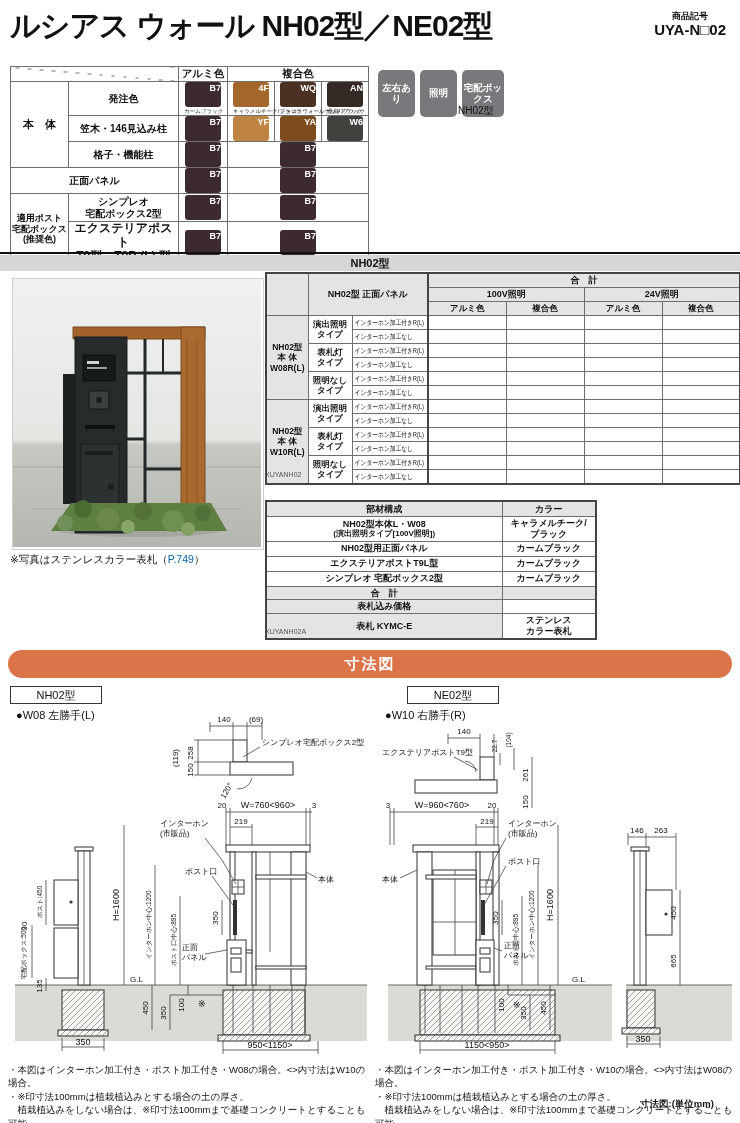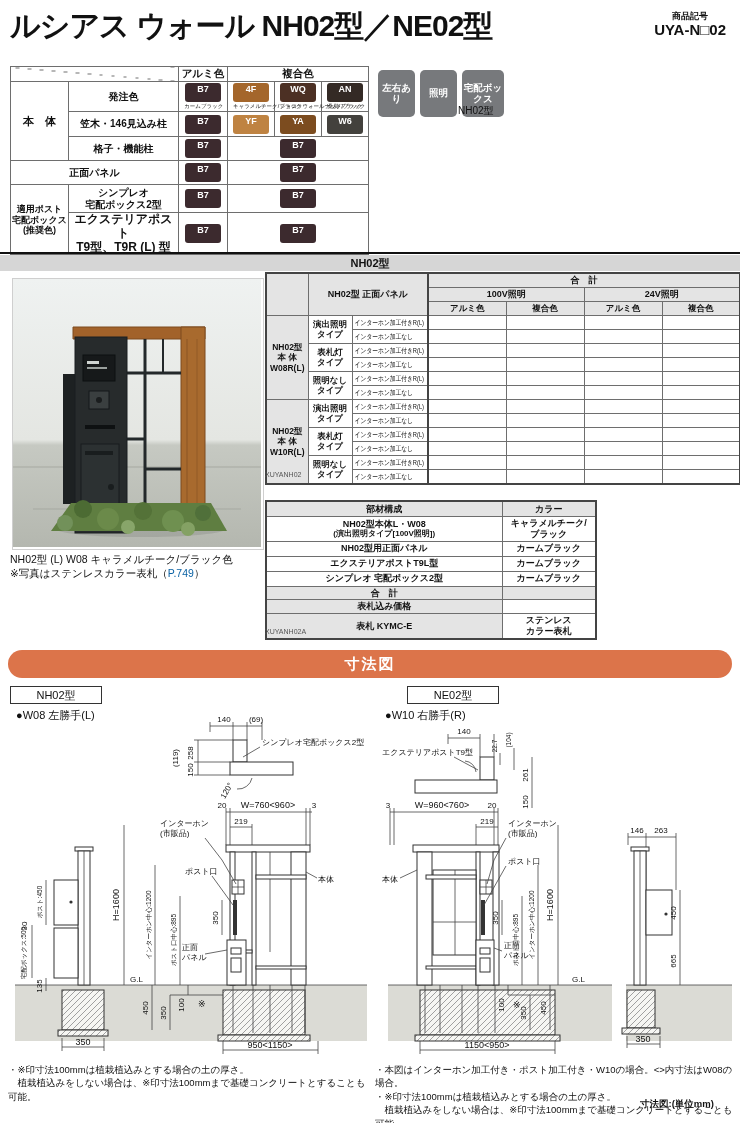--- a/index.html
+++ b/index.html
@@ -14,22 +14,22 @@
   table{border-collapse:collapse;}
   .ct{position:absolute;left:10px;top:66px;width:358px;table-layout:fixed;font-size:10px;}
   .ct td{border:1px solid #6e6e6e;text-align:center;vertical-align:middle;padding:0;}
   .ct .diag{background:linear-gradient(to top right,transparent 49.5%,#6e6e6e 49.5%,#6e6e6e 50.6%,transparent 50.6%);}
   .ct .hc{font-weight:bold;font-size:10.5px;}
   .h15{height:15px}.h30{height:30px}.h25{height:25px}.h24{height:24px}.h28{height:28px}
   .glab{font-weight:bold;font-size:11px;}
   .glab.small div{font-size:9px;font-weight:bold;line-height:1.15;}
   .rlab{font-weight:bold;font-size:10px;line-height:1.15;}
   .rlab.sm2 div{font-size:12px;}
-  .chip{display:inline-block;width:36px;height:19px;border-radius:3px;color:#fff;
-        font-size:9px;font-weight:bold;line-height:13px;text-align:center;}
+  .chip{display:inline-block;width:36px;height:25px;border-radius:3px;color:#fff;
+        font-size:9px;font-weight:bold;line-height:13px;text-align:right;}
   .cname{font-size:7px;white-space:nowrap;transform:scale(0.78);transform-origin:center;line-height:1;margin-top:1px;}
   
   .tag{position:absolute;top:70px;width:37px;height:47px;background:#77797C;color:#fff;border-radius:5px;
        display:flex;align-items:center;justify-content:center;text-align:center;
        font-size:9.5px;font-weight:bold;line-height:1.15;}
   .tagnote{position:absolute;left:458px;top:104px;font-size:10px;}
   
   .divider{position:absolute;left:0;top:252px;width:740px;height:2px;background:#111;}
   .secbar{position:absolute;left:0;top:255px;width:740px;height:16px;background:#D6D6D6;
           text-align:center;font-size:11px;font-weight:bold;line-height:16px;}
@@ -196,21 +196,20 @@
         <circle cx="95" cy="240" r="11" fill="#6b8a4a"></circle>
       <circle cx="130" cy="232" r="9" fill="#547238"></circle>
         <circle cx="160" cy="242" r="11" fill="#6f9050"></circle>
       <circle cx="190" cy="234" r="8" fill="#50703a"></circle>
         <circle cx="52" cy="244" r="8" fill="#72915a"></circle>
       <circle cx="115" cy="248" r="7" fill="#88a56a"></circle>
         <circle cx="175" cy="250" r="7" fill="#84a164"></circle>
     </svg>
   </div>
   <div class="photocap">
-    <div>NH02型 (L) W08 キャラメルチーク/ブラック色</div>
     <div><span>※写真はステンレスカラー表札（</span><span class="plink">P.749</span><span>）</span></div>
   </div>
 
   <table class="pt-table">
     <colgroup>
         <col style="width:42px">
         <col style="width:44px">
         <col style="width:76px">
         <col style="width:78px">
         <col style="width:78px">
@@ -654,20 +653,21 @@
     <text class="dt" x="296" y="261" text-anchor="middle" transform="rotate(-90 296 261)">665</text>
     <rect x="247" y="290" width="28" height="38" fill="url(#hatchR)" stroke="#333"></rect>
     <rect x="242" y="328" width="38" height="6" fill="url(#hatchR)" stroke="#333"></rect>
     <line class="ln" x1="247" y1="344" x2="280" y2="344"></line>
     <line class="ln" x1="247" y1="336" x2="247" y2="348"></line>
       <line class="ln" x1="280" y1="336" x2="280" y2="348"></line>
     <text class="dtb" x="263" y="342" text-anchor="middle">350</text>
   </svg>
 
   <div class="notes" style="left:8px;">
+    <div>・本図はインターホン加工付き・ポスト加工付き・W08の場合。&lt;&gt;内寸法はW10の場合。</div>
     <div>・※印寸法100mmは植栽植込みとする場合の土の厚さ。</div>
     <div>　植栽植込みをしない場合は、※印寸法100mmまで基礎コンクリートとすることも可能。</div>
 
   </div>
   <div class="notes" style="left:375px;">
     <div>・本図はインターホン加工付き・ポスト加工付き・W10の場合。&lt;&gt;内寸法はW08の場合。</div>
     <div>・※印寸法100mmは植栽植込みとする場合の土の厚さ。</div>
     <div>　植栽植込みをしない場合は、※印寸法100mmまで基礎コンクリートとすることも可能。</div>
 
   </div>

